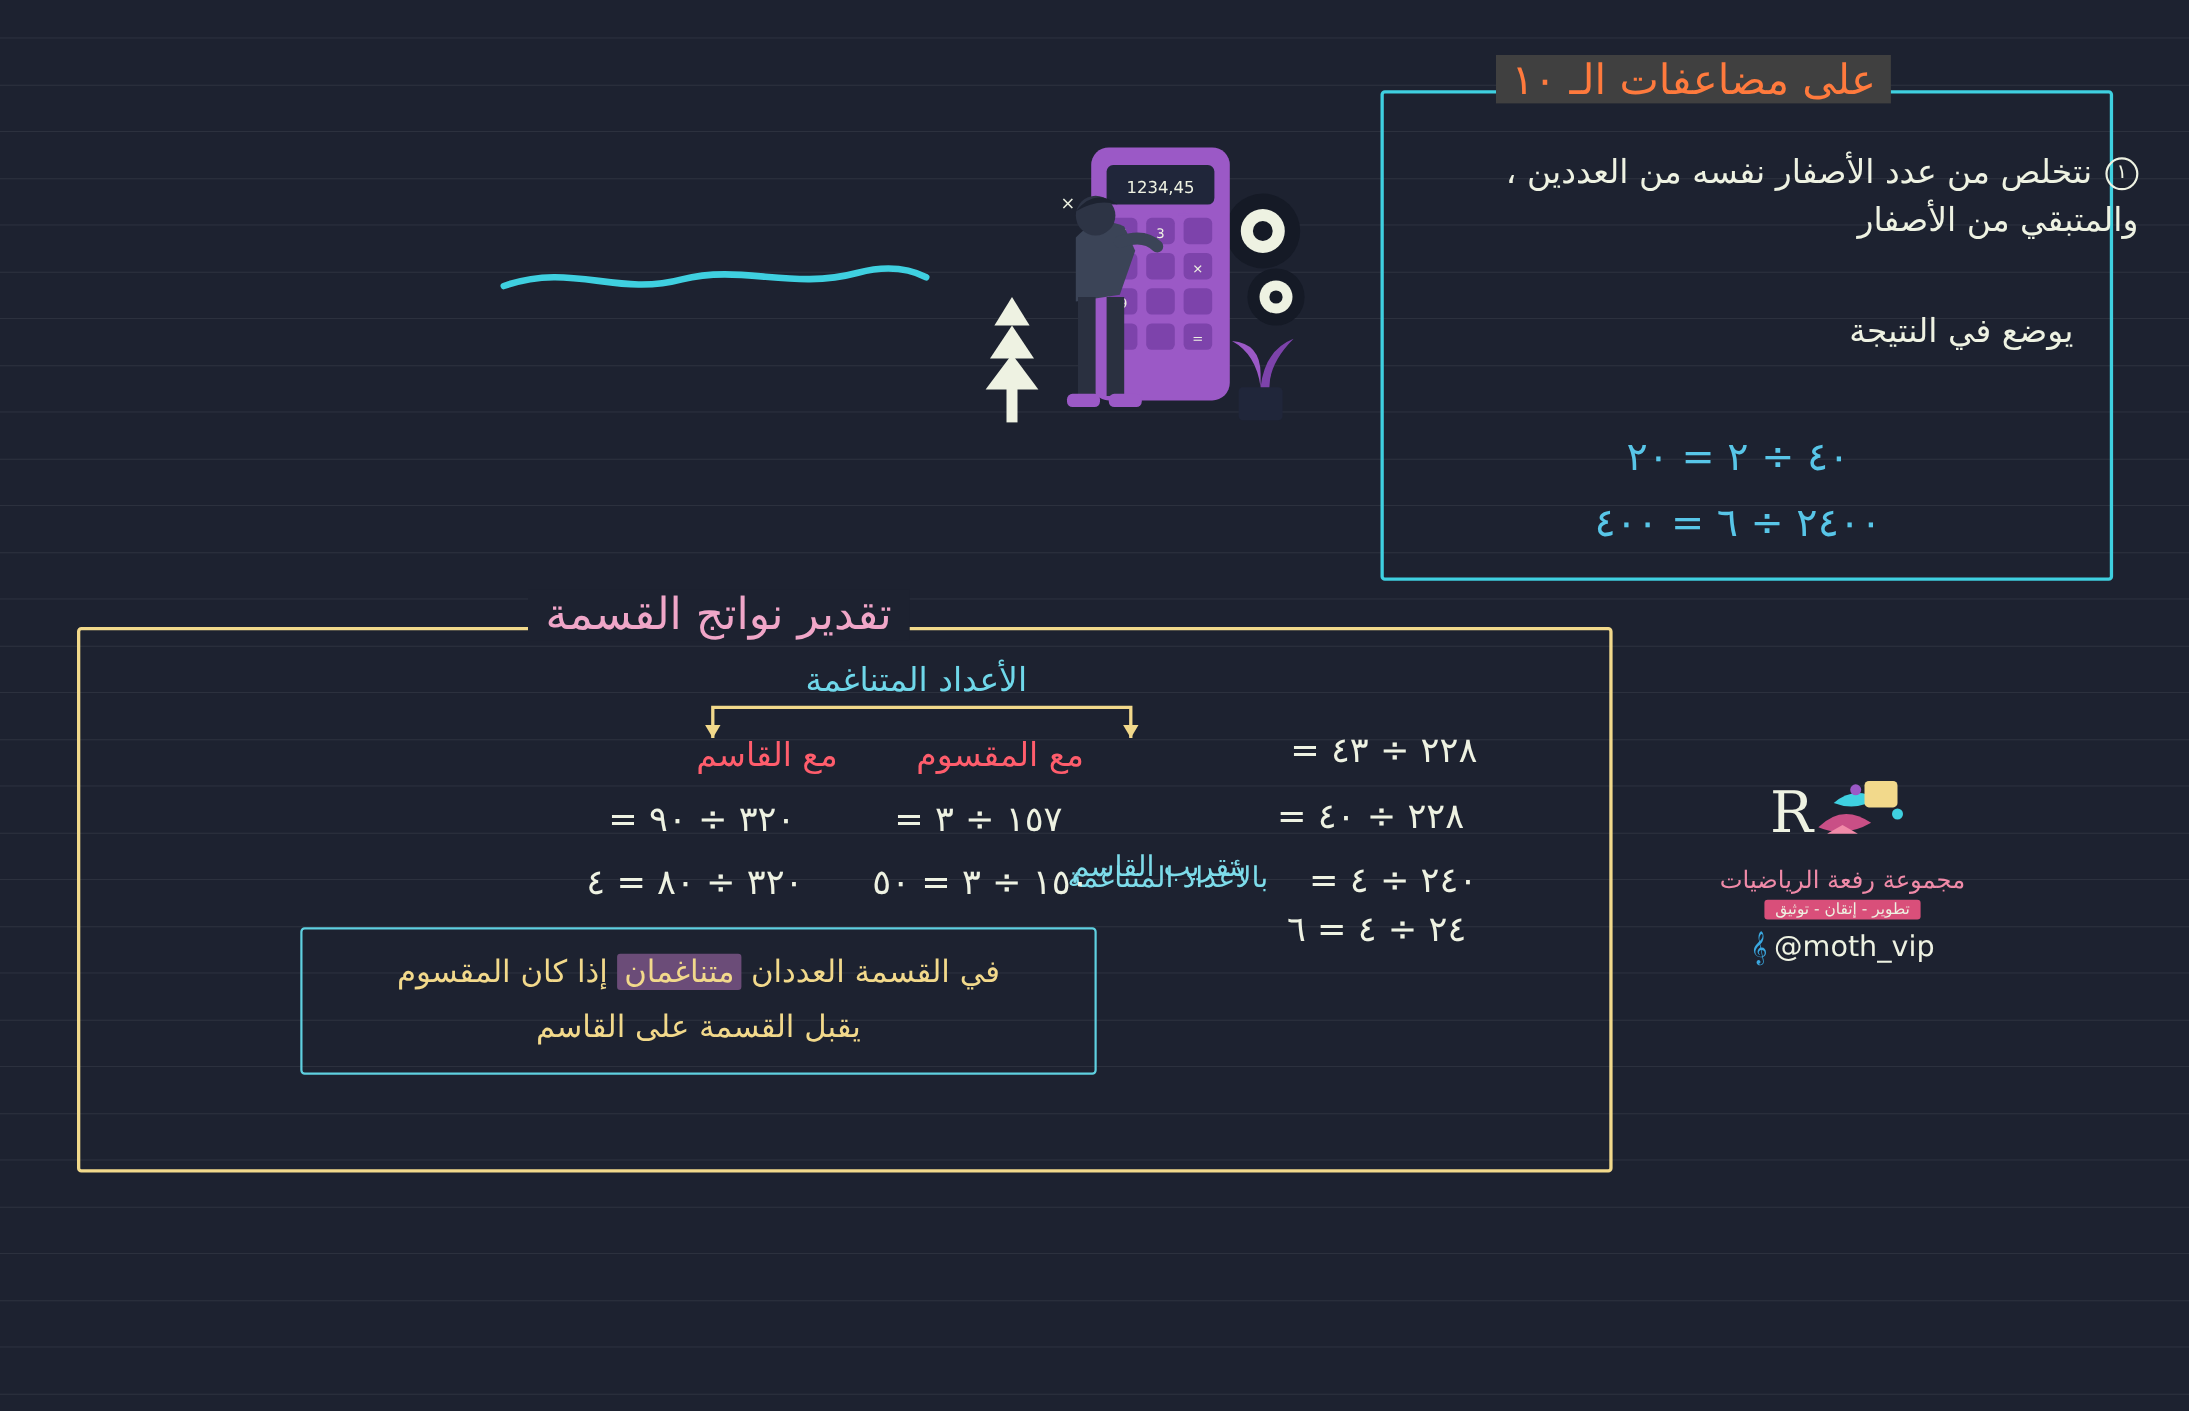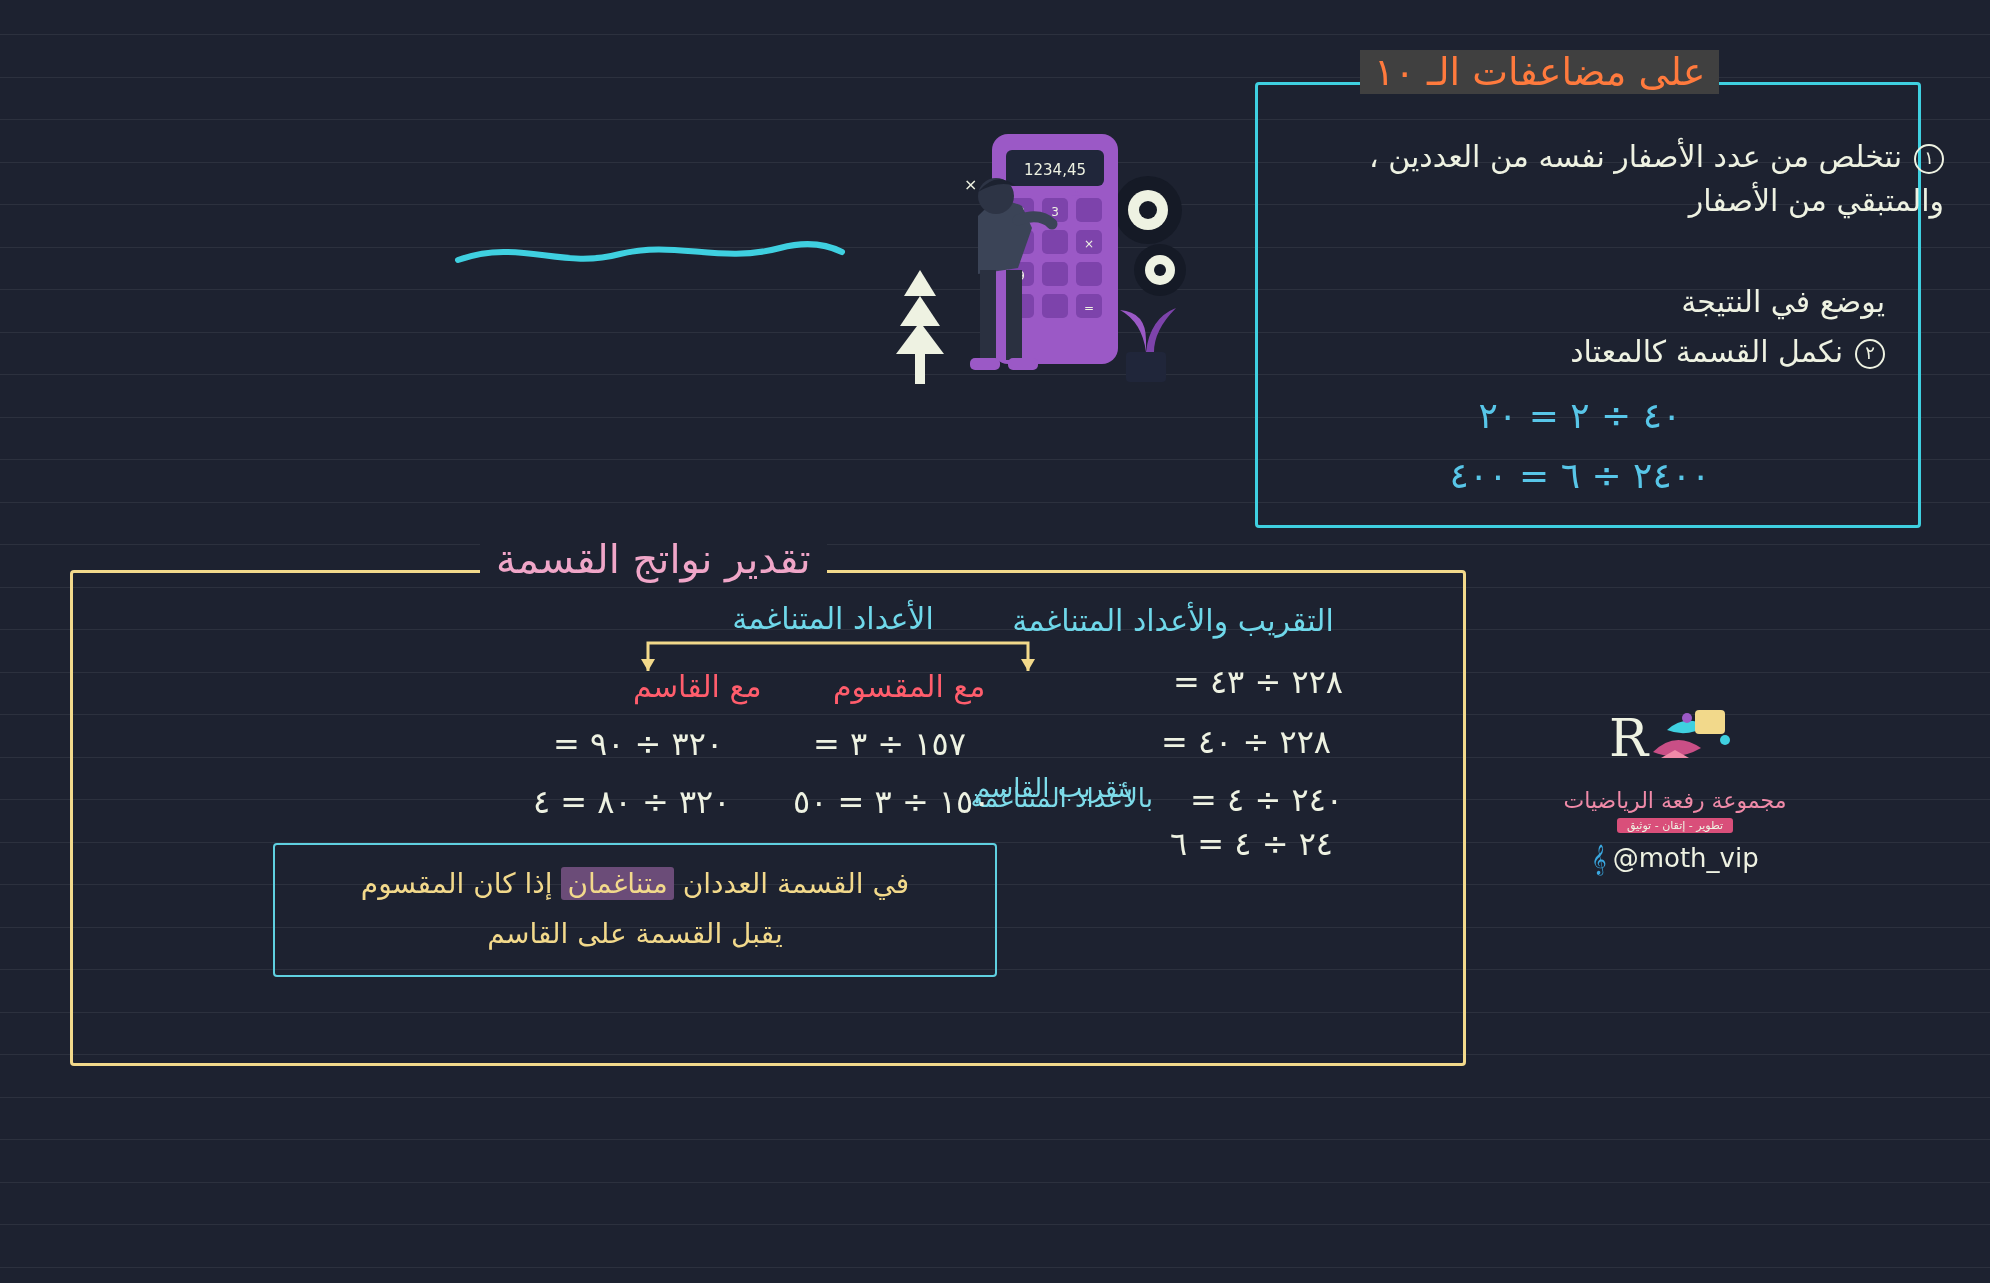--- a/index.html
+++ b/index.html
@@ -73,21 +73,21 @@
   }
   .inner-text{color:#f2d98b;font-size:28px;direction:rtl;text-align:center;line-height:1.5;}
   .hl{background:#6b4c78;padding:0 6px;border-radius:3px;}
 
   
   .bracket{position:absolute;}
 
   
   .logo{position:absolute;left:1540px;top:700px;width:270px;height:180px;text-align:center;}
   .logo-ar{color:#f08aa8;font-size:22px;direction:rtl;margin-top:4px;}
-  .logo-sub{color:#eef2e2;font-size:11px;direction:rtl;background:#d94f7a;display:inline-block;padding:1px 10px;border-radius:3px;margin-top:5px;}
+  .logo-sub{color:#eef2e2;font-size:14px;direction:rtl;background:#d94f7a;display:inline-block;padding:1px 10px;border-radius:3px;margin-top:5px;}
   .handle{color:#eef2e2;font-size:26px;margin-top:10px;}
   .tw{color:#3aa8e0;font-size:26px;vertical-align:middle;margin-right:6px;}
 </style>
 </head>
 <body>
 
 <div class="lines" id="rules">
     <div style="top: 34px;"></div>
     <div style="top: 76.5px;"></div>
     <div style="top: 119px;"></div>
@@ -187,29 +187,25 @@
     <text x="104" y="70" font-size="16" fill="#eef2e2">×</text>
   </svg>
 
   <div class="box-teal"></div>
   <div class="box-teal-title">على مضاعفات الـ ١٠</div>
 
   <div style="position:absolute;left:1344px;top:135px;width:600px;" class="teal-line">
     <span class="bullet">١</span><span>نتخلص من عدد الأصفار نفسه من العددين ، والمتبقي من الأصفار</span>
   </div>
   <div style="position:absolute;left:1285px;top:280px;width:600px;" class="teal-line">يوضع في النتيجة</div>
-  <div style="position:absolute;left:1285px;top:330px;width:600px;" class="teal-line">
-    <span class="bullet">٢</span><span>نكمل القسمة كالمعتاد</span>
-  </div>
   <div style="position:absolute;left:1380px;top:395px;width:400px;" class="eq-blue">٤٠ ÷ ٢ = ٢٠</div>
   <div style="position:absolute;left:1380px;top:455px;width:400px;" class="eq-blue">٢٤٠٠ ÷ ٦ = ٤٠٠</div>
 
   <div class="box-yellow">
 
-    <div style="position:absolute;right:30px;top:30px;width:520px;text-align:center;" class="sub-head">التقريب والأعداد المتناغمة</div>
 
     <div style="position:absolute;right:120px;top:90px;" class="row-white">٢٢٨ ÷ ٤٣ =</div>
 
     <div style="position:absolute;right:132px;top:150px;" class="row-white">٢٢٨ ÷ ٤٠ =</div>
     <div style="position:absolute;right:330px;top:152px;margin-top:48px;" class="note-teal">بتقريب القاسم</div>
 
     <div style="position:absolute;right:120px;top:208px;" class="row-white">٢٤٠ ÷ ٤ =</div>
     <div style="position:absolute;right:310px;top:210px;" class="note-teal">بالأعداد المتناغمة</div>
 
     <div style="position:absolute;right:130px;top:252px;" class="row-white">٢٤ ÷ ٤ = ٦</div>

